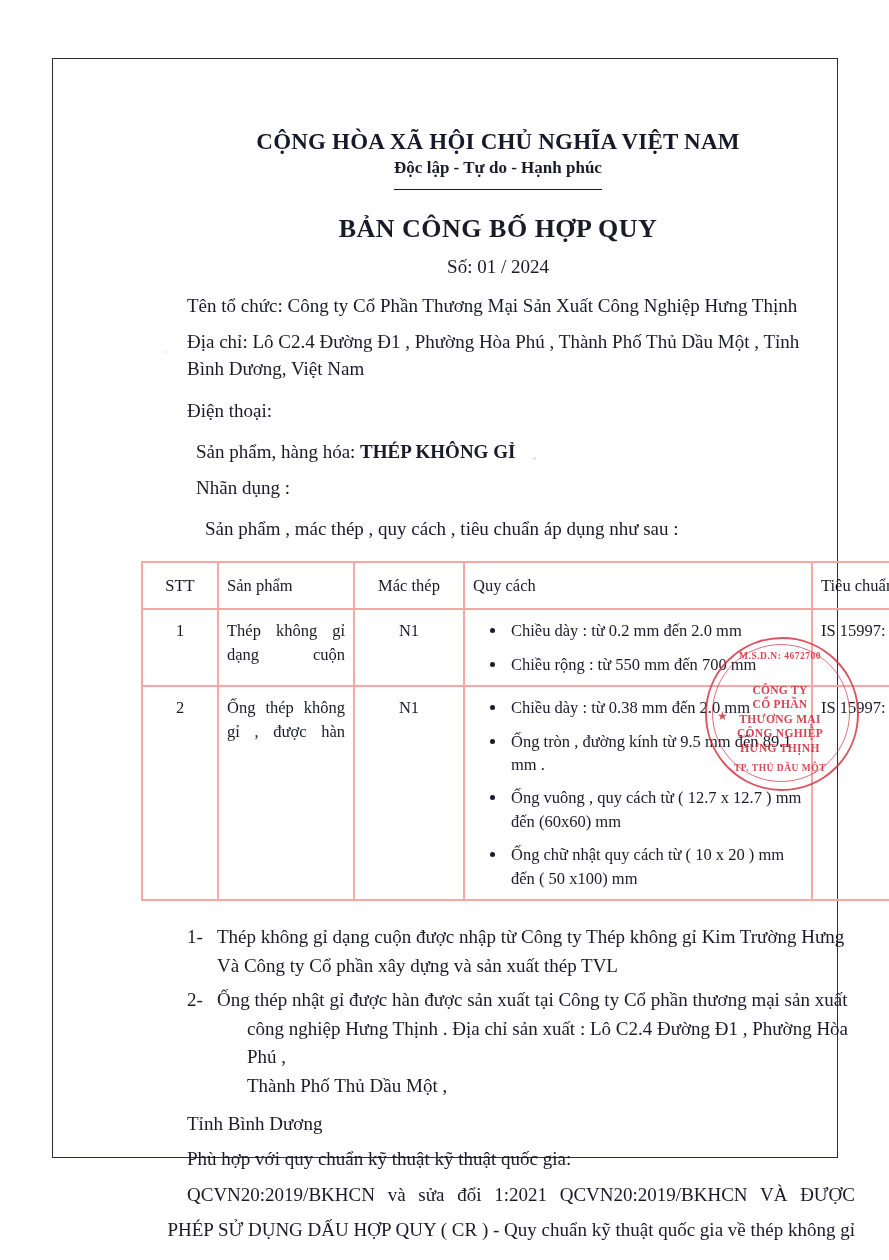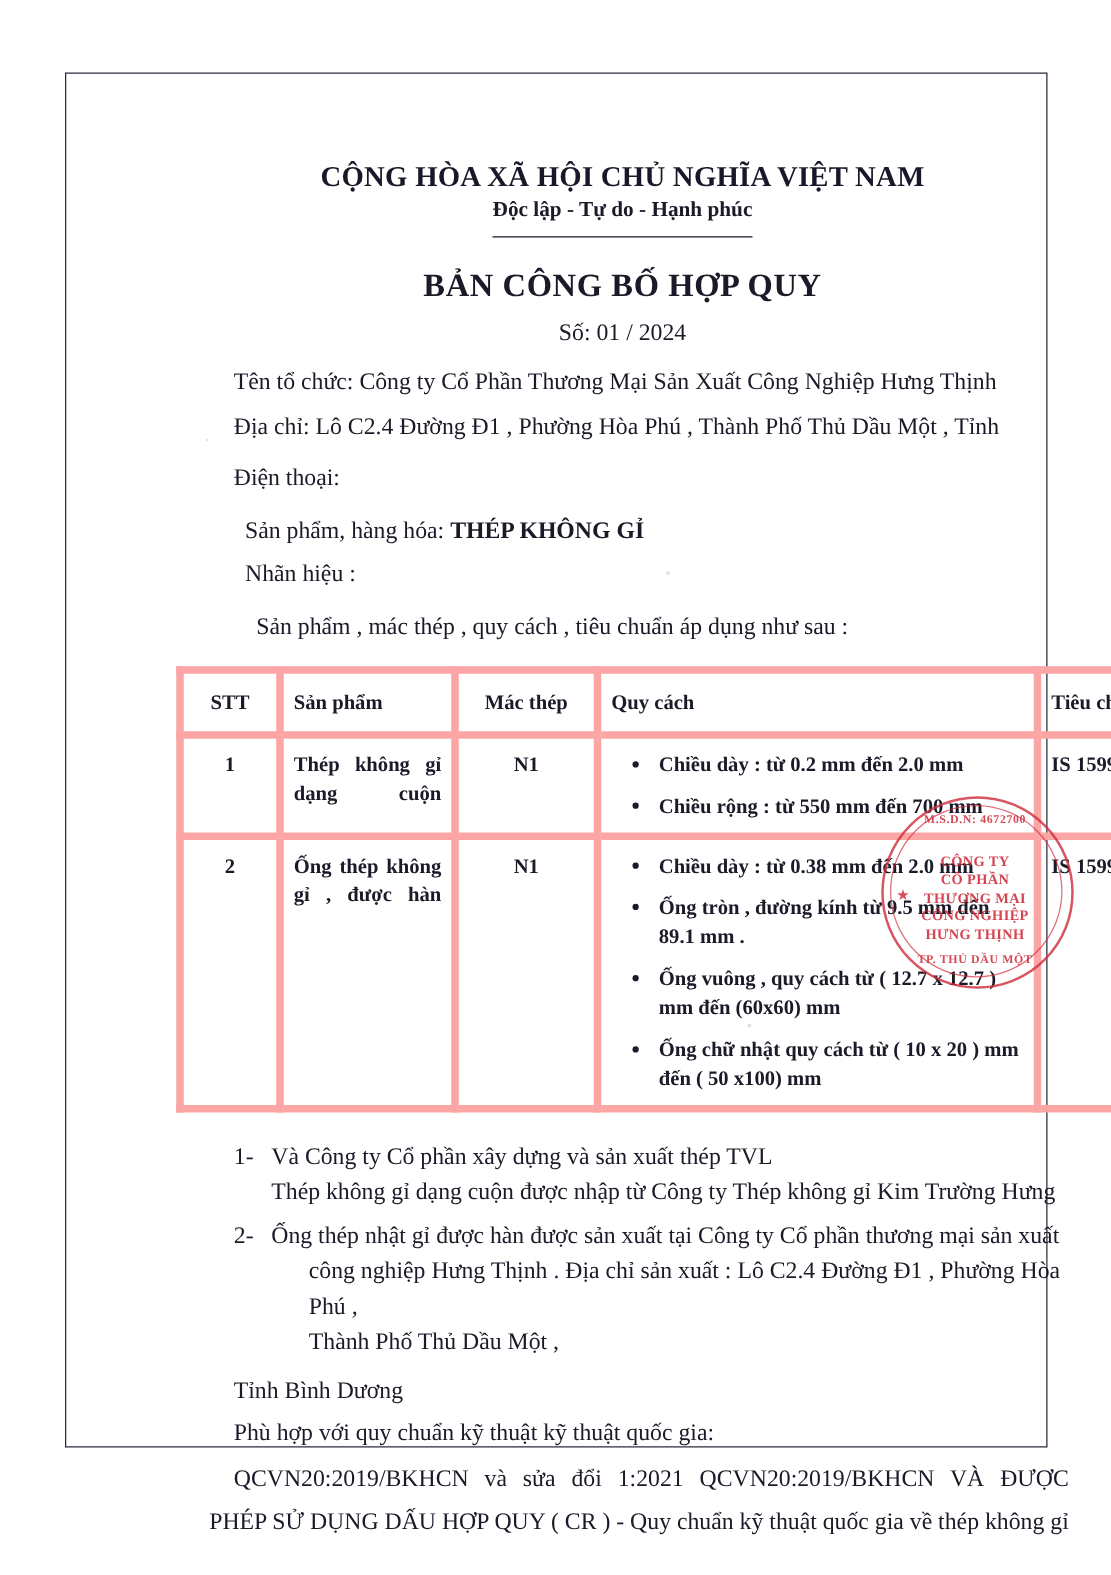--- a/index.html
+++ b/index.html
@@ -80,25 +80,25 @@
 
   
   table.spec {
     margin-top: 18px;
     border-collapse: collapse;
     width: 100%;
     font-size: 16.5px;
     table-layout: fixed;
   }
   table.spec th, table.spec td {
-    border: 6px solid #fca5a5;
+    border: 2px solid #fca5a5;
     vertical-align: top;
     padding: 9px 8px;
     line-height: 1.42;
-    font-weight: bold;
+    font-weight: normal;
   }
   table.spec thead td {
     padding-top: 11px;
     padding-bottom: 11px;
   }
   .col-stt   { width: 58px;  text-align: center; }
   .col-prod  { width: 118px; }
   .col-grade { width: 92px;  text-align: center; }
   .col-spec  { width: 330px; }
   .col-std   { width: 152px; }
@@ -232,26 +232,27 @@
 
     <div class="hdr-national">CỘNG HÒA XÃ HỘI CHỦ NGHĨA VIỆT NAM</div>
     <div class="hdr-motto"><span class="u">Độc lập - Tự do - Hạnh phúc</span></div>
 
     <div class="doc-title">BẢN CÔNG BỐ HỢP QUY</div>
     <div class="doc-number">Số: 01 / 2024</div>
 
     <div class="para ind1"><span>Tên tổ chức: </span><span>Công ty Cổ Phần Thương Mại Sản Xuất Công Nghiệp Hưng Thịnh</span></div>
 
     <div class="para ind1" style="margin-top:8px;">Địa chỉ: Lô C2.4 Đường Đ1 , Phường Hòa Phú , Thành Phố Thủ Dầu Một , Tỉnh</div>
+    <div class="para ind1" style="margin-top:0;">Bình Dương, Việt Nam</div>
 
     <div class="para ind1">Điện thoại:</div>
 
     <div class="para ind2"><span>Sản phẩm, hàng hóa: </span><b>THÉP KHÔNG GỈ</b></div>
 
-    <div class="para ind2" style="margin-top:8px;">Nhãn hiệu :</div>
+    <div class="para ind2" style="margin-top:8px;">Nhãn dụng :</div>
 
     <div class="para ind3">Sản phẩm , mác thép , quy cách , tiêu chuẩn áp dụng như sau :</div>
 
     <table class="spec">
       <thead>
         <tr>
           <td class="col-stt">STT</td>
           <td class="col-prod">Sản phẩm</td>
           <td class="col-grade">Mác thép</td>
           <td class="col-spec">Quy cách</td>
@@ -285,22 +286,22 @@
           </td>
           <td class="col-std">IS 15997: 2012</td>
         </tr>
       </tbody>
     </table>
 
     <div class="notes">
       <div class="note-row">
         <div class="note-num">1-</div>
         <div class="note-body">
+          <span class="cont">Thép không gỉ dạng cuộn được nhập từ Công ty Thép không gỉ Kim Trường Hưng</span>
           <span class="cont">Và Công ty Cổ phần xây dựng và sản xuất thép TVL</span>
-          <span class="cont">Thép không gỉ dạng cuộn được nhập từ Công ty Thép không gỉ Kim Trường Hưng</span>
         </div>
       </div>
       <div class="note-row" style="margin-top:6px;">
         <div class="note-num">2-</div>
         <div class="note-body">
           <span class="cont">Ống thép nhật gỉ được hàn được sản xuất tại Công ty Cổ phần thương mại sản xuất</span>
           <span class="cont note-indent">công nghiệp Hưng Thịnh . Địa chỉ sản xuất : Lô C2.4 Đường Đ1 , Phường Hòa Phú ,</span>
           <span class="cont note-indent">Thành Phố Thủ Dầu Một ,</span>
         </div>
       </div>

